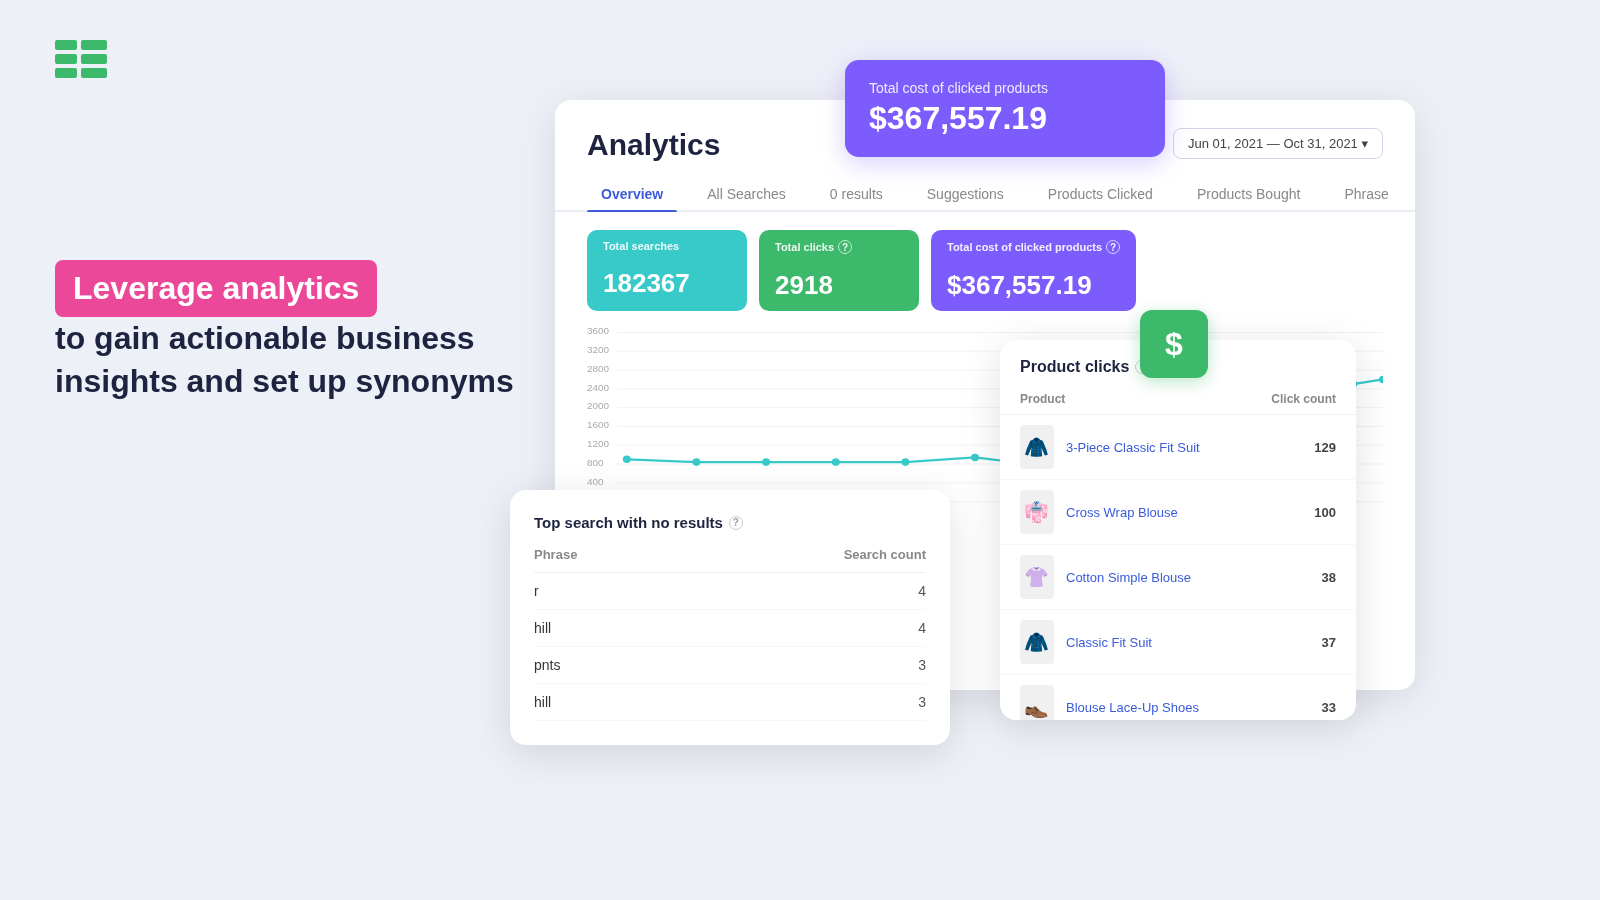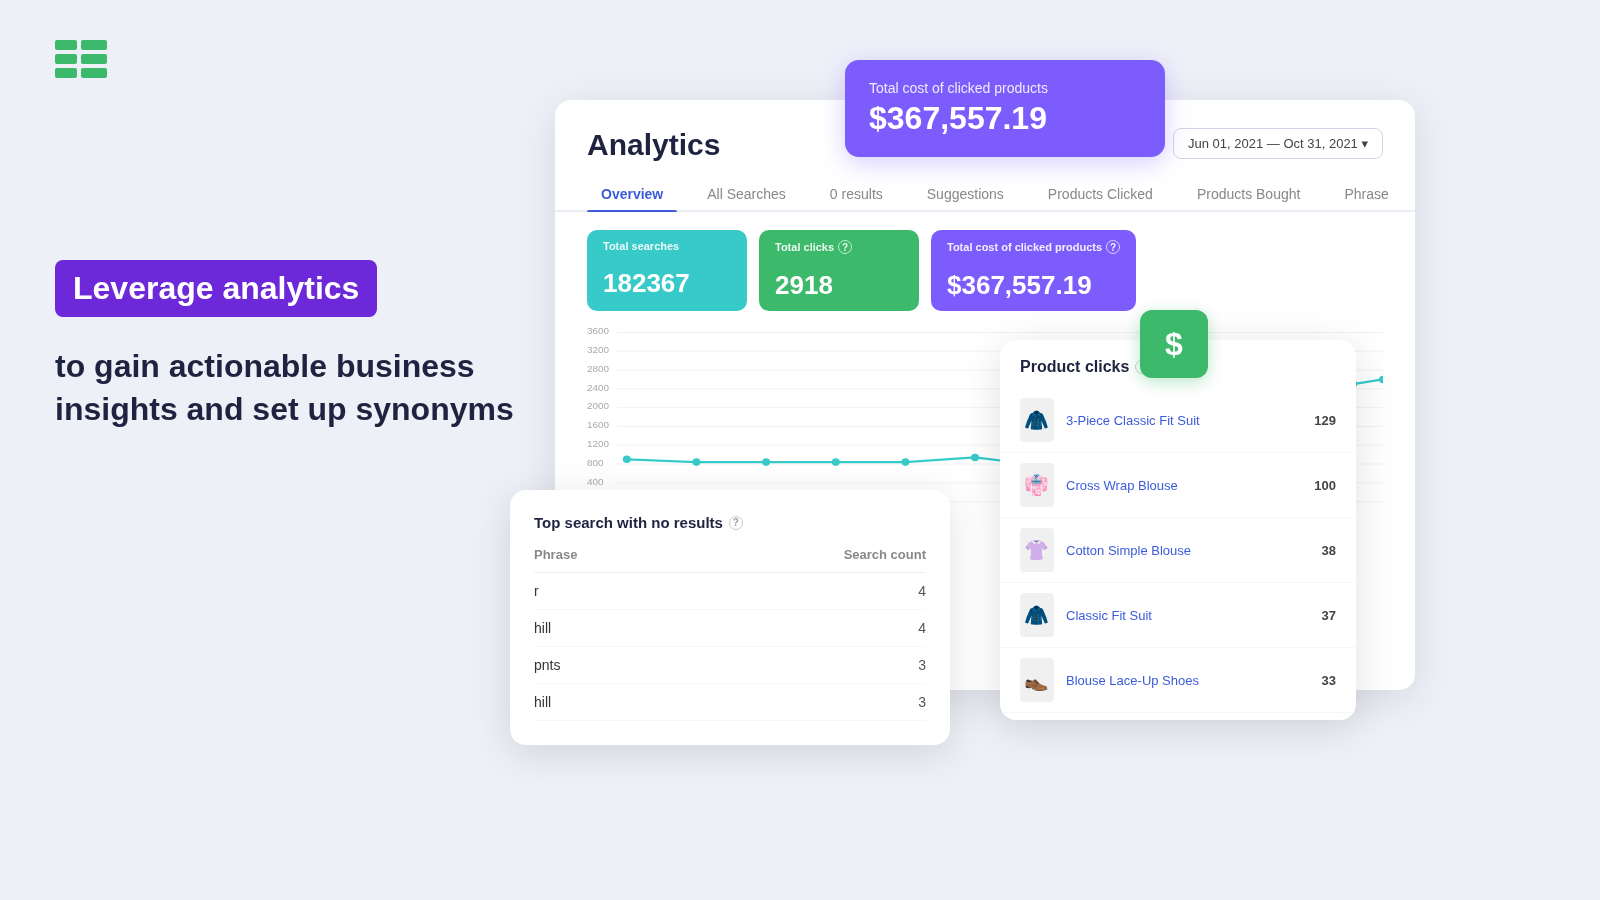--- a/index.html
+++ b/index.html
@@ -21,25 +21,24 @@
     .logo svg { width: 52px; height: 44px; }
 
     
     .left-content {
       position: absolute;
       top: 260px;
       left: 55px;
       width: 500px;
     }
     .headline-box {
-      background: #6d28d9;
+      background: #ec4899;
       border-radius: 8px;
       padding: 10px 18px;
       display: inline-block;
-      margin-bottom: 28px;
     }
     .headline-box span {
       color: #fff;
       font-size: 32px;
       font-weight: 800;
     }
     .subtext {
       font-size: 32px;
       font-weight: 700;
       color: #1e2340;
@@ -443,20 +442,24 @@
     </svg>
   </div>
 </div>
 
 <div class="dollar-icon">$</div>
 
 <div class="product-clicks-card">
   <div class="product-clicks-header">
     <span>Product clicks</span>
     <span class="question-mark" style="border-color:#ccc;color:#999;">?</span>
+  </div>
+  <div class="product-clicks-cols">
+    <span>Product</span>
+    <span>Click count</span>
   </div>
 
   <div class="product-row">
     <div class="product-img">🧥</div>
     <span class="product-name">3-Piece Classic Fit Suit</span>
     <span class="product-count">129</span>
   </div>
   <div class="product-row">
     <div class="product-img">👘</div>
     <span class="product-name">Cross Wrap Blouse</span>

